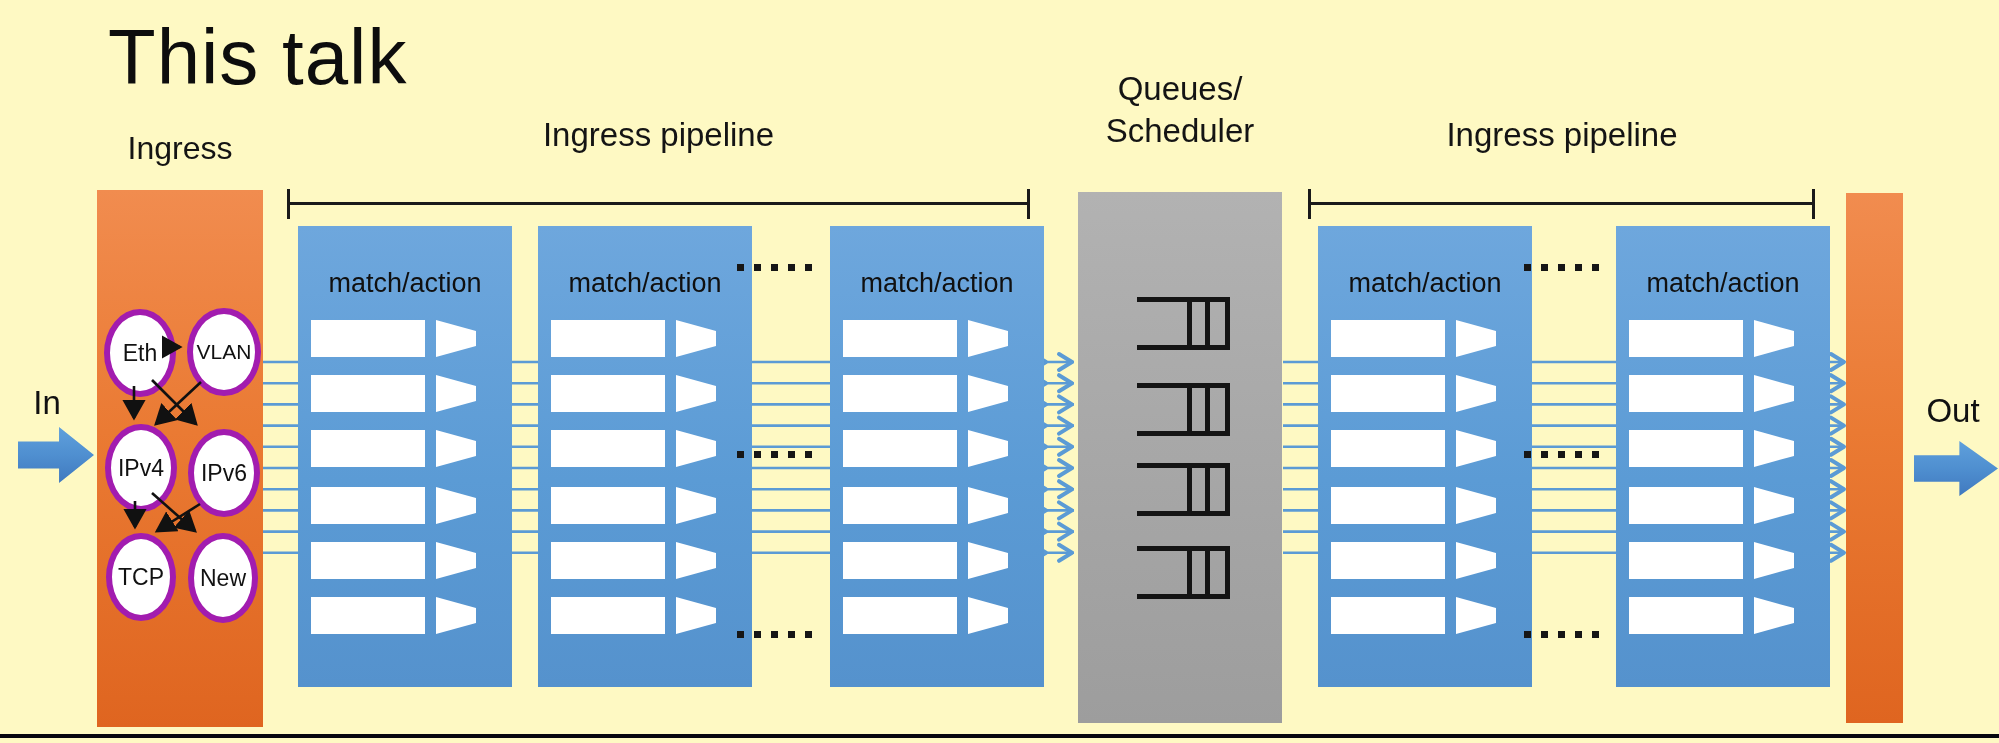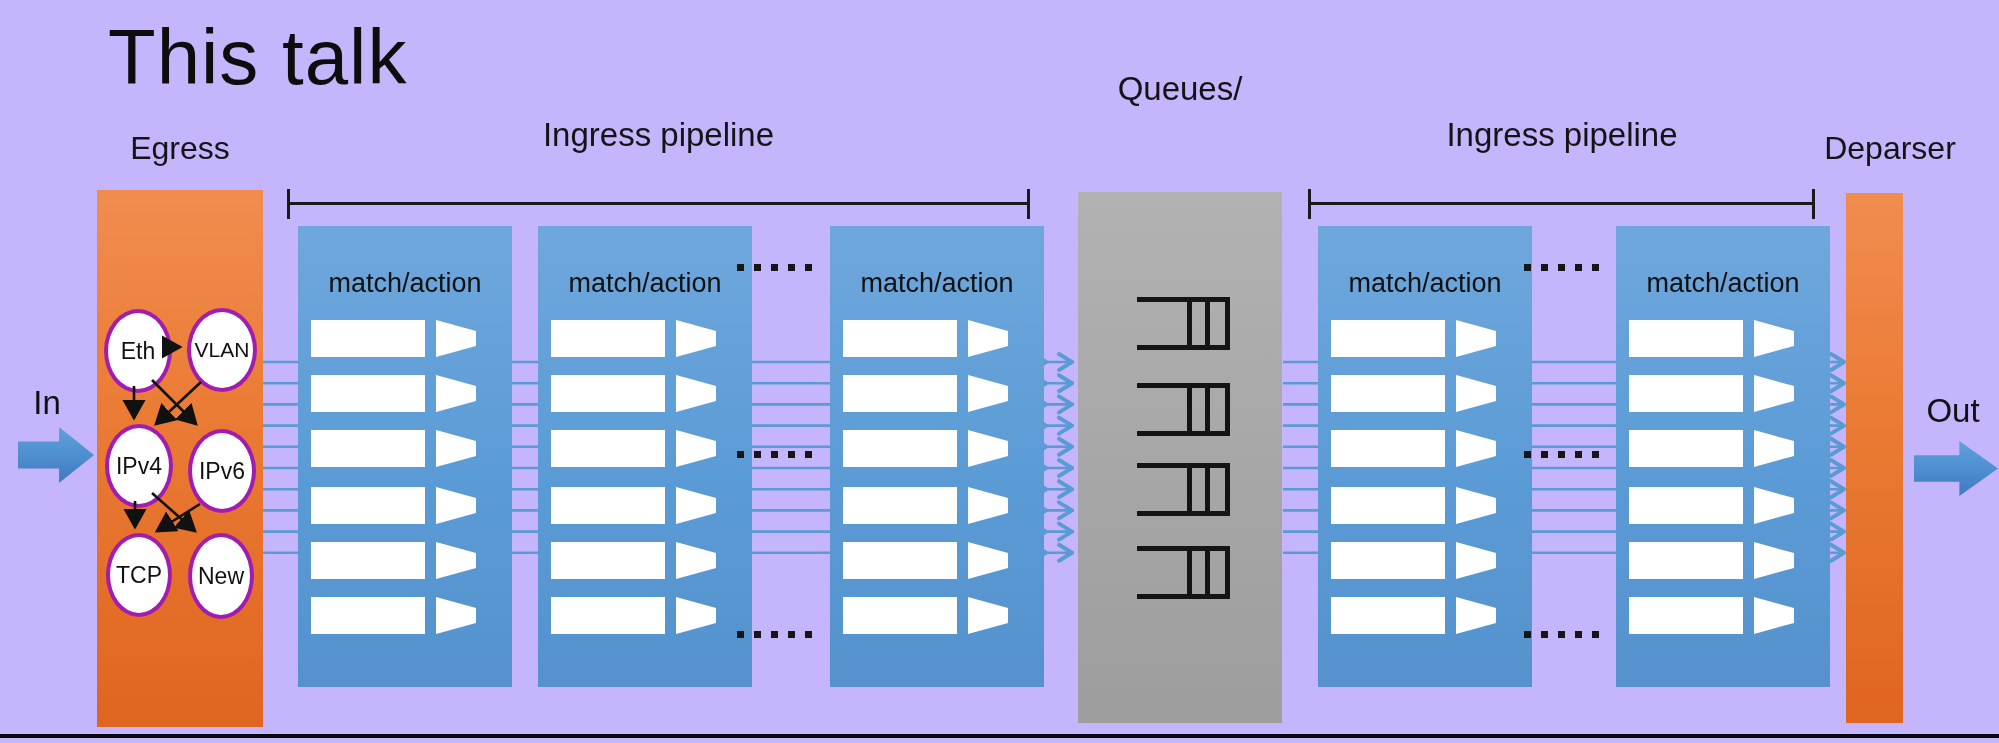--- a/index.html
+++ b/index.html
@@ -1,31 +1,31 @@
 <!DOCTYPE html>
 <html><head>
 <meta charset="utf-8">
 <style>
   html,body{margin:0;padding:0;background:#ffffff;}
   .canvas{
-    position:relative;width:1999px;height:743px;background:#c4b5fd;overflow:hidden;
+    position:relative;width:1999px;height:743px;background:#fef9c3;overflow:hidden;
     font-family:"Liberation Sans",sans-serif;color:#1c1c1c;
   }
   .abs{position:absolute;}
   .slide-title{left:108px;top:12px;font-size:78px;letter-spacing:1px;color:#0d0d0d;}
   .sec-label{font-size:32px;text-align:center;color:#141414;white-space:nowrap;}
   .two-line{line-height:42px;}
   
   .bracket-line{height:3px;background:#1a1a1a;top:202px;}
   .bracket-tick{width:3px;height:30px;background:#1a1a1a;top:189px;}
   
   .orange-box{background:linear-gradient(180deg,#f18c4f 0%,#ea7a33 45%,#df6520 100%);}
   .parser-box{left:97px;top:190px;width:166px;height:537px;z-index:2;}
   .deparser-box{left:1846px;top:193px;width:57px;height:530px;z-index:2;}
-  .pnode{position:absolute;background:#ffffff;border:4px solid #a21caf;border-radius:50%;
+  .pnode{position:absolute;background:#ffffff;border:6px solid #a21caf;border-radius:50%;
          display:flex;align-items:center;justify-content:center;font-size:23px;color:#111;z-index:3;}
   
   .stage{position:absolute;top:226px;width:190px;height:461px;z-index:2;
          background:linear-gradient(180deg,#6ea7dd 0%,#5b9bd5 55%,#5592cd 100%);padding-left:24px;}
   .stage-label{position:absolute;top:42px;left:0;width:100%;text-align:center;
                font-size:27px;color:#101010;}
   .bar{position:absolute;left:13px;width:114px;height:37px;background:#ffffff;}
   .tri{position:absolute;left:138px;width:40px;height:37px;background:#ffffff;
        clip-path:polygon(0 0,100% 30%,100% 70%,0 100%);}
   
@@ -109,27 +109,27 @@
       <line x1="260" x2="1074" y1="552.8" y2="552.8" stroke="#5b9bd5" stroke-width="2.6"></line>
       <path d="M 1033 544.8 L 1046 552.8 L 1033 560.8" stroke="#5b9bd5" stroke-width="4" fill="none" stroke-linecap="round" stroke-linejoin="round"></path>
       <path d="M 1059 544.8 L 1072 552.8 L 1059 560.8" stroke="#5b9bd5" stroke-width="4" fill="none" stroke-linecap="round" stroke-linejoin="round"></path>
       <line x1="1283" x2="1844" y1="552.8" y2="552.8" stroke="#5b9bd5" stroke-width="2.6"></line>
       <path d="M 1808 544.8 L 1821 552.8 L 1808 560.8" stroke="#5b9bd5" stroke-width="4" fill="none" stroke-linecap="round" stroke-linejoin="round"></path>
       <path d="M 1831 544.8 L 1844 552.8 L 1831 560.8" stroke="#5b9bd5" stroke-width="4" fill="none" stroke-linecap="round" stroke-linejoin="round"></path>
     </svg>
 
   <div class="abs slide-title">This talk</div>
 
-  <div class="abs sec-label" style="left:97px;width:166px;top:130px;">Egress</div>
+  <div class="abs sec-label" style="left:97px;width:166px;top:130px;">Ingress</div>
   <div class="abs sec-label" style="left:287px;width:743px;top:116px;font-size:33px;">Ingress pipeline</div>
   <div class="abs sec-label two-line" style="left:1048px;width:264px;top:68px;font-size:33px;">
     <div>Queues/</div>
+    <div>Scheduler</div>
   </div>
   <div class="abs sec-label" style="left:1308px;width:508px;top:116px;font-size:33px;">Ingress pipeline</div>
-  <div class="abs sec-label" style="left:1790px;width:200px;top:130px;">Deparser</div>
 
   <div class="abs bracket-line" style="left:287px;width:743px;"></div>
   <div class="abs bracket-tick" style="left:287px;"></div>
   <div class="abs bracket-tick" style="left:1027px;"></div>
   <div class="abs bracket-line" style="left:1308px;width:507px;"></div>
   <div class="abs bracket-tick" style="left:1308px;"></div>
   <div class="abs bracket-tick" style="left:1812px;"></div>
 
   <div class="abs io-label" style="left:12px;width:70px;top:384px;">In</div>
   <div class="abs block-arrow" style="left:18px;top:427px;width:76px;height:56px;"></div>

